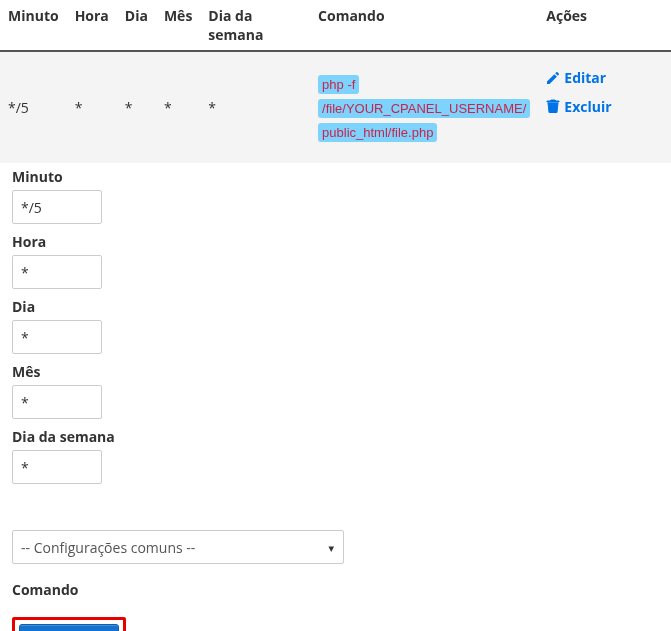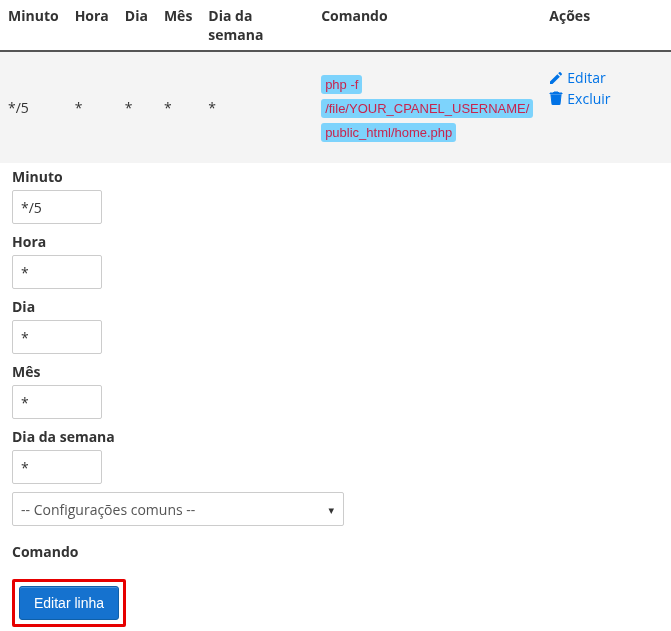--- a/index.html
+++ b/index.html
@@ -42,22 +42,22 @@
     display: inline;
   }
   .cmd-wrap { line-height: 1.7; }
   .action-link {
     color: #0073e6;
     cursor: pointer;
     display: inline-flex;
     align-items: center;
     gap: 4px;
   }
-  .action-link + .action-link { }
-  .actions-cell { vertical-align: top !important; padding-top: 16px !important; }
+  .action-link + .action-link { margin-top: 8px; }
+  .actions-cell { vertical-align: top !important; padding-top: 16px !important; font-weight: bold; }
   .icon { display: inline-block; }
   .form-section { padding: 4px 12px 0 12px; }
   .form-group { margin-bottom: 8px; }
   .form-group label {
     display: block;
     font-weight: 700;
     color: #333;
     margin-bottom: 4px;
     font-size: 14px;
   }
@@ -72,21 +72,21 @@
     color: #333;
   }
   .form-control { width: 90px; }
   .form-select {
     width: 332px;
     appearance: none;
     background-image: none;
     position: relative;
     color: #555;
   }
-  .select-wrap { position: relative; display: inline-block; width: 332px; }
+  .select-wrap { position: relative; display: inline-block; width: 332px; margin-top: 38px; }
   .select-wrap::after {
     content: "▾";
     position: absolute;
     right: 10px;
     top: 50%;
     transform: translateY(-50%);
     color: #333;
     font-size: 11px;
     pointer-events: none;
   }
@@ -132,21 +132,21 @@
       <tr>
         <td>*/5</td>
         <td>*</td>
         <td>*</td>
         <td>*</td>
         <td>*</td>
         <td class="cmd">
           <div class="cmd-wrap">
             <span class="code">php -f</span><br>
             <span class="code">/file/YOUR_CPANEL_USERNAME/</span><br>
-            <span class="code">public_html/home.php</span>
+            <span class="code">public_html/file.php</span>
           </div>
         </td>
         <td class="actions-cell">
           <div class="action-link">
             <span class="icon">
               <svg width="14" height="14" viewBox="0 0 14 14">
                   <path fill="#0073e6" d="M1 10.5V13h2.5l7.37-7.37-2.5-2.5L1 10.5zM12.71 3.79a.996.996 0 0 0 0-1.41L11.62 1.29a.996.996 0 0 0-1.41 0l-1 1 2.5 2.5 1-1z"></path>
                 </svg>
             </span>
             <span>Editar</span>

